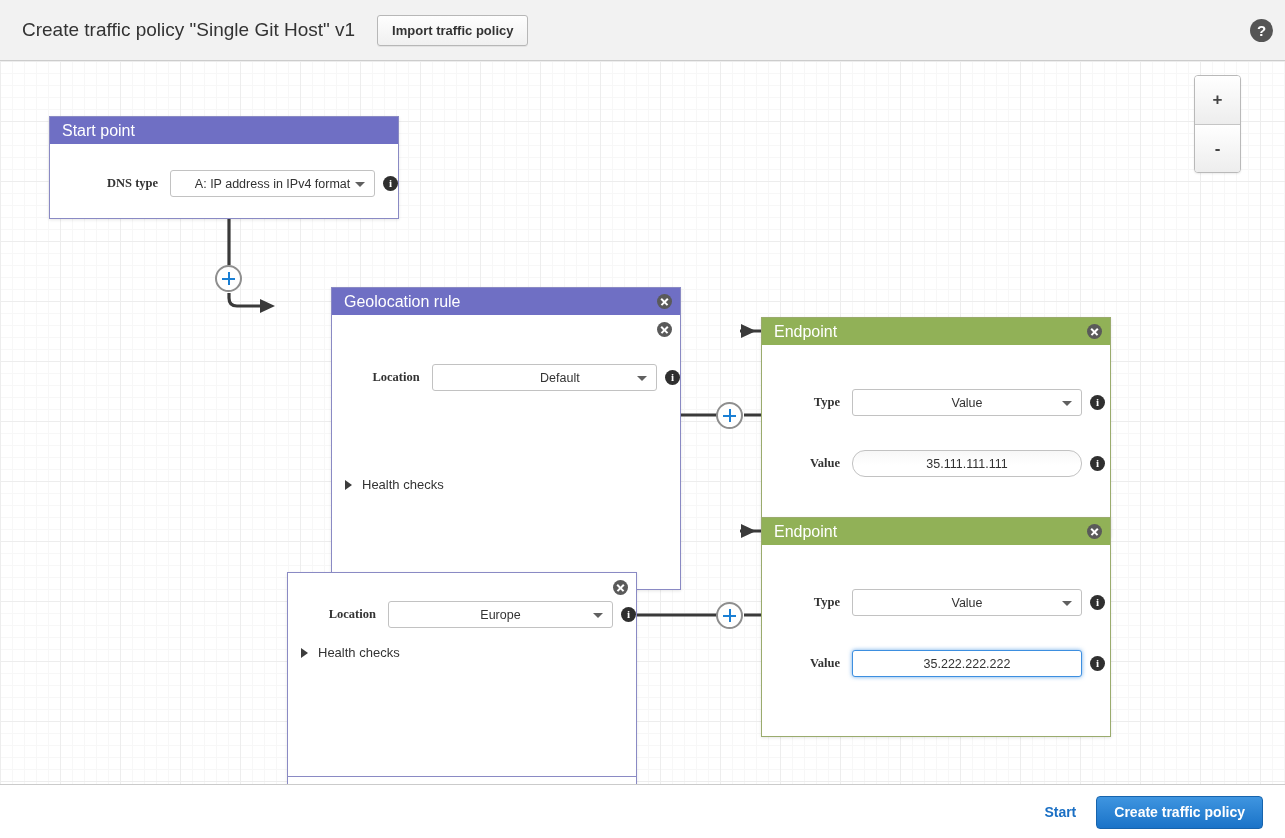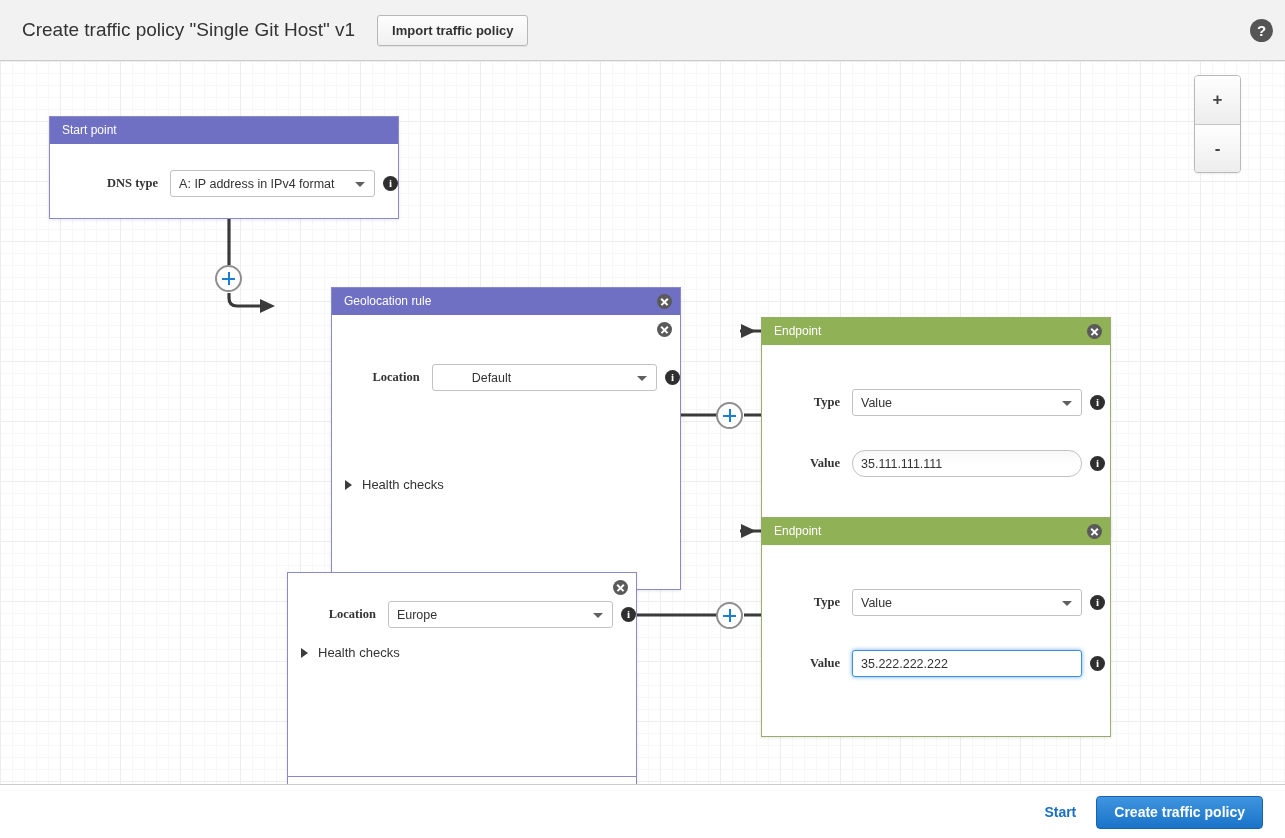--- a/index.html
+++ b/index.html
@@ -107,21 +107,21 @@
     background: #ffffff;
     border: 1px solid #8a8ac4;
     box-shadow: 0 1px 3px rgba(0,0,0,0.10);
   }
   .node.green { border-color: #9aab6d; }
 
   .node-header {
     height: 27px;
     background: #6f6fc4;
     color: #ffffff;
-    font-size: 12px;
+    font-size: 16px;
     line-height: 27px;
     padding-left: 12px;
     position: relative;
     user-select: none;
   }
   .node.green > .node-header { background: #91b157; }
 
   .hdr-close {
     position: absolute;
     right: 8px; top: 6px;
@@ -162,20 +162,21 @@
     border-radius: 3px;
     background: #ffffff;
     font-family: "Liberation Sans", sans-serif;
     font-size: 12.5px;
     color: #333333;
     padding: 0 8px;
     display: flex;
     align-items: center;
     position: relative;
     cursor: pointer;
+    justify-content: center;
   }
   .fctl.input {
     background: linear-gradient(to bottom, #f7f7f7 0%, #ffffff 55%);
     cursor: text;
   }
   .fctl.focused {
     border: 1px solid #3d8fe0;
     box-shadow: 0 0 4px rgba(61,143,224,0.75);
     background: #ffffff;
   }

